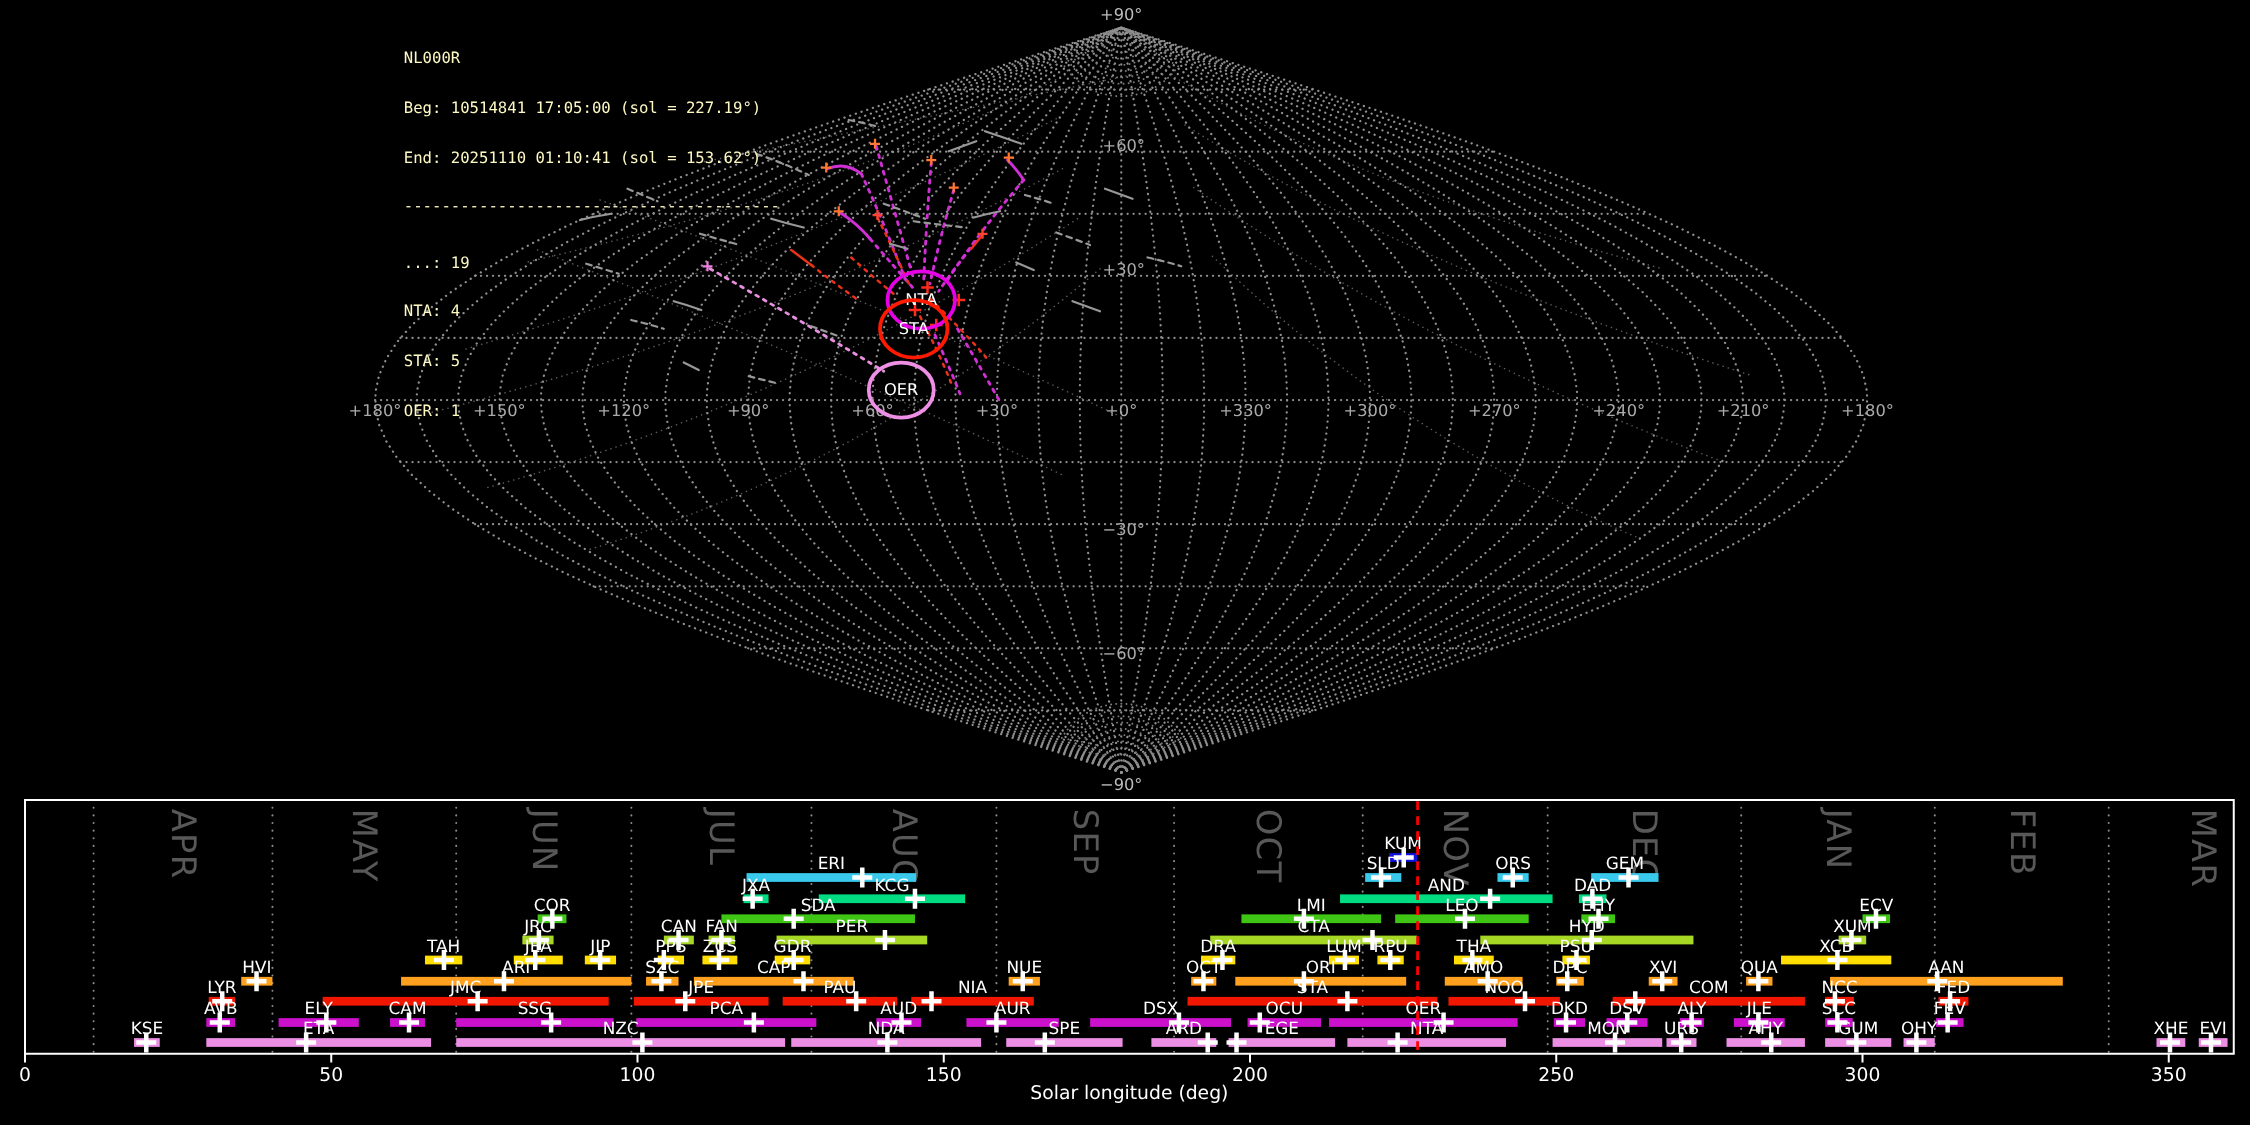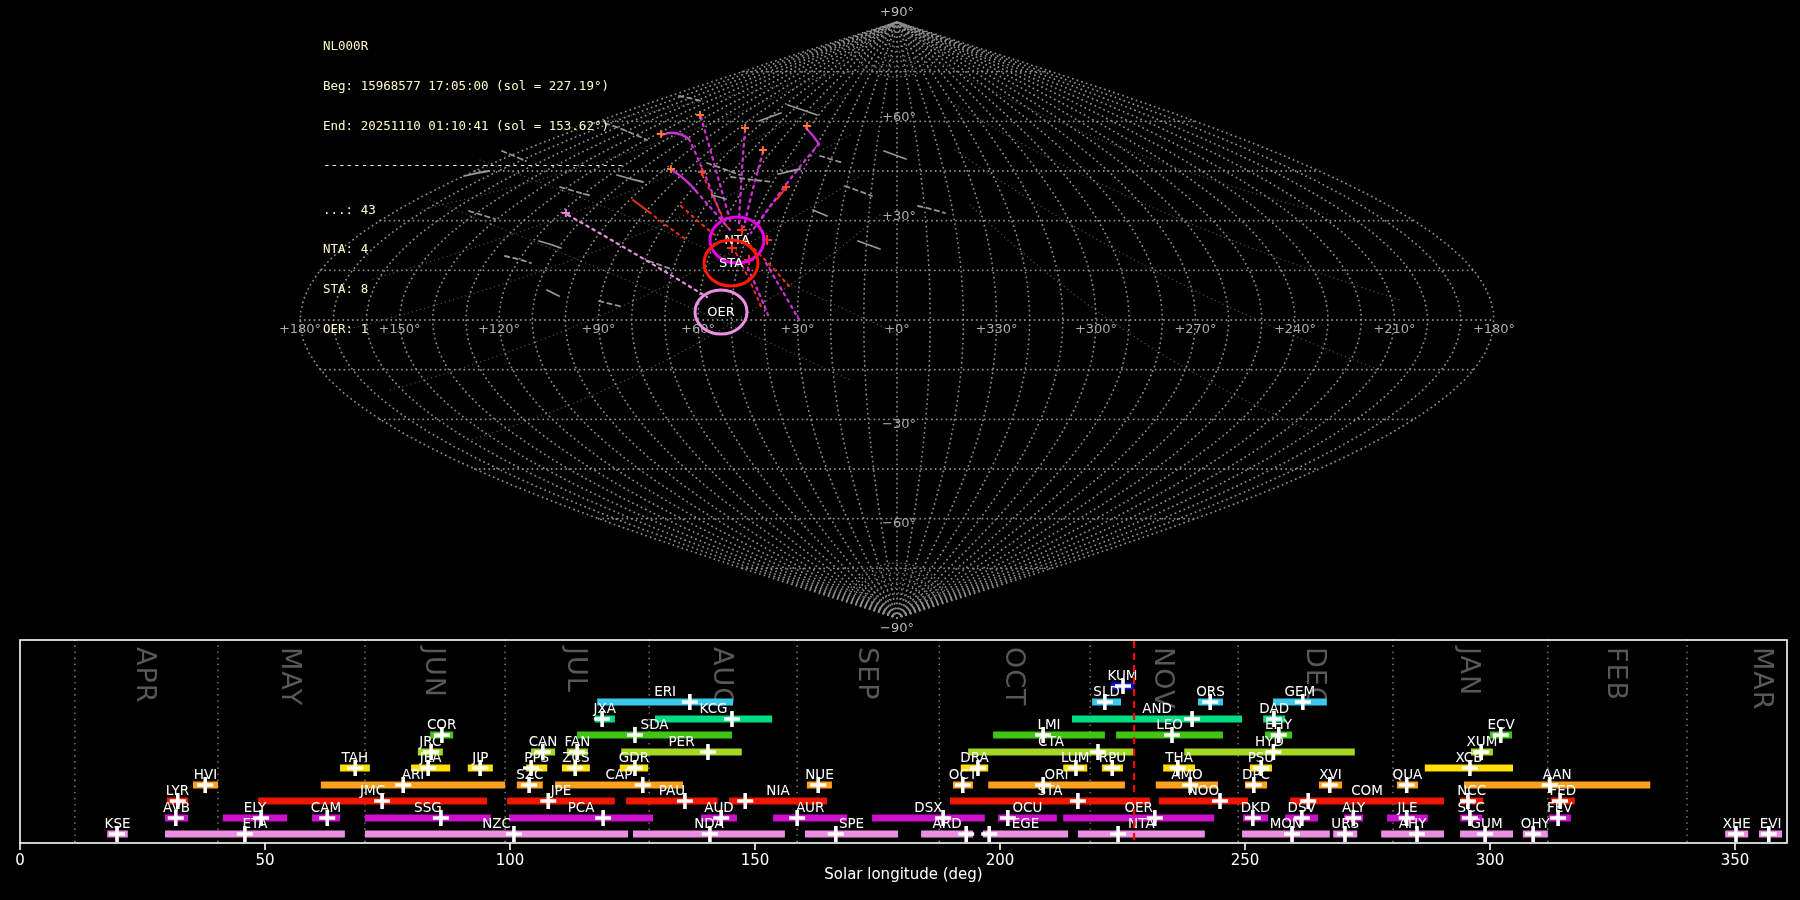--- a/index.html
+++ b/index.html
@@ -485,21 +485,21 @@
         <text x="1245" y="865" font-size="15" fill="#ffffff" text-anchor="middle">250</text>
         <path d="M1490,843 L1490,850" stroke="#ffffff" stroke-width="1.6" fill="none"></path>
         <text x="1490" y="865" font-size="15" fill="#ffffff" text-anchor="middle">300</text>
         <path d="M1735.0000000000002,843 L1735.0000000000002,850" stroke="#ffffff" stroke-width="1.6" fill="none"></path>
         <text x="1735.0000000000002" y="865" font-size="15" fill="#ffffff" text-anchor="middle">350</text>
         <text x="903.5" y="879" font-size="15" fill="#ffffff" text-anchor="middle">Solar longitude (deg)</text>
       </g>
     </svg>
   <div id="info-panel">
     <div>NL000R</div>
-    <div>Beg: 15968577 17:05:00 (sol = 227.19°)</div>
+    <div>Beg: 10514841 17:05:00 (sol = 227.19°)</div>
     <div>End: 20251110 01:10:41 (sol = 153.62°)</div>
     <div class="sep">----------------------------------------</div>
-    <div>...: 43</div>
+    <div>...: 19</div>
     <div>NTA: 4</div>
-    <div>STA: 8</div>
+    <div>STA: 5</div>
     <div>OER: 1</div>
   </div>
 </div>
 
 </body></html>

